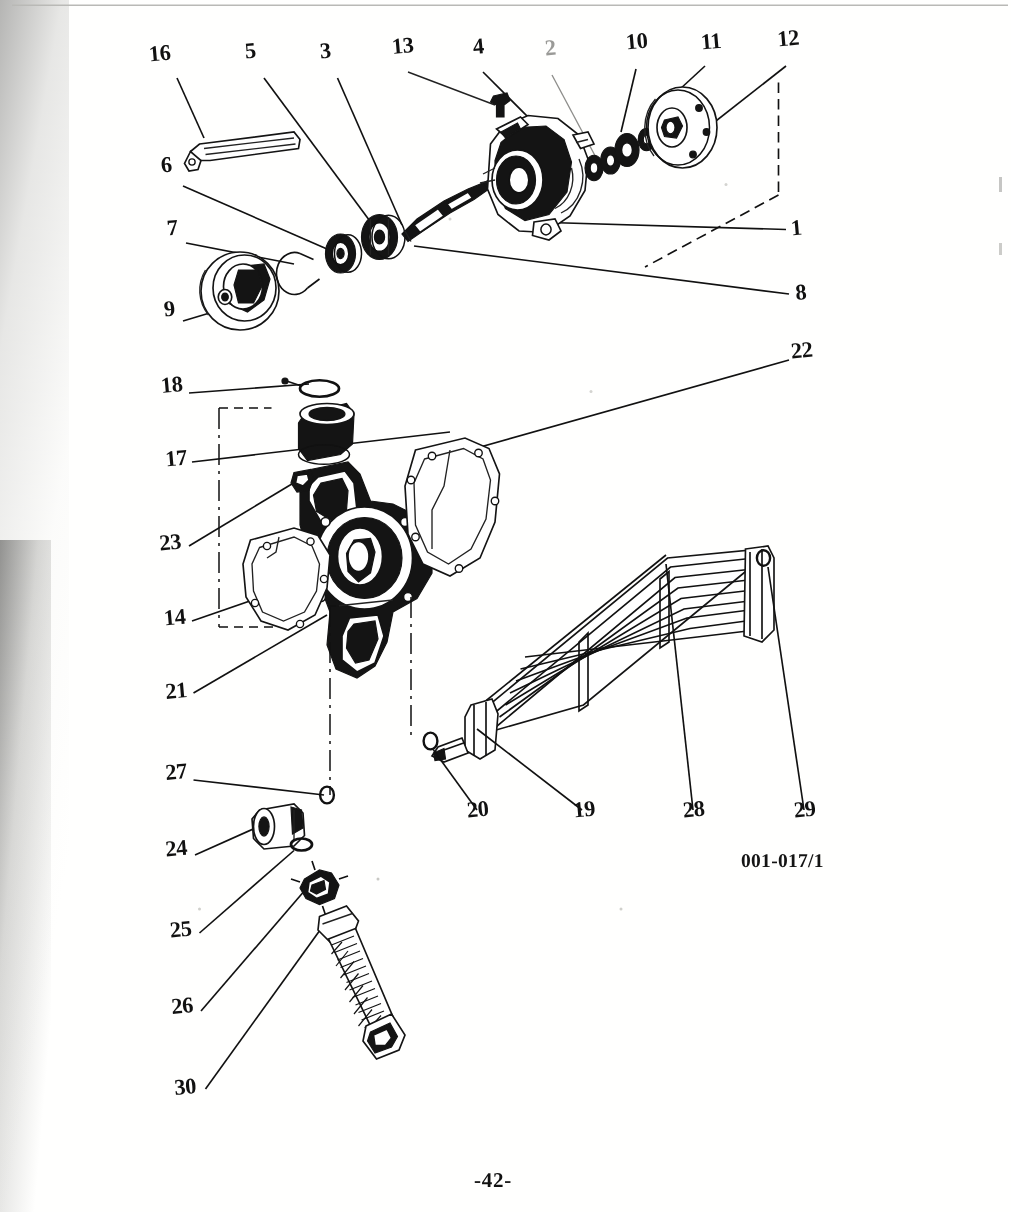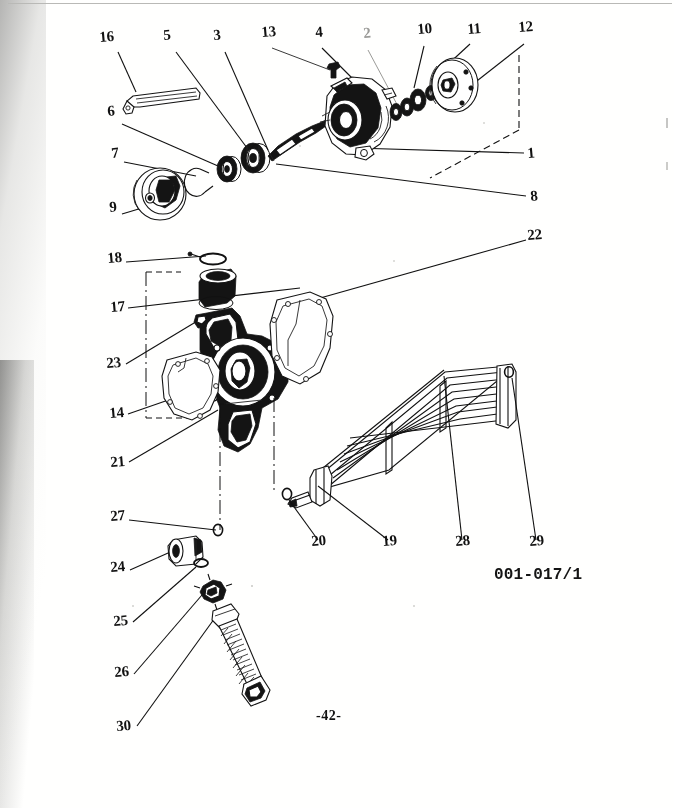--- a/index.html
+++ b/index.html
@@ -28,22 +28,22 @@
   
   .lbl{
     position:absolute;font-family:"Liberation Serif", serif;
     font-weight:700;font-size:15px;color:#111;
     line-height:1;letter-spacing:-.3px;
     transform:rotate(-5deg);transform-origin:left bottom;white-space:nowrap;
   }
   .lbl.faded{color:#9a9a97;font-weight:600;}
 
   .code{
-    position:absolute;font-family:Liberation Mono, monospace;
-    font-weight:700;font-size:16px;color:#141414;letter-spacing:.2px;white-space:nowrap;text-align:center;
+    position:absolute;font-family:Liberation Serif, serif;
+    font-weight:700;font-size:13px;color:#141414;letter-spacing:.2px;white-space:nowrap;text-align:center;
   }
   .pageno{
     position:absolute;font-family:"Liberation Serif", serif;
     font-weight:700;font-size:14px;color:#111;letter-spacing:.5px;white-space:nowrap;
   }
   svg.art{position:absolute;left:0;top:0;width:674px;height:808px;overflow:visible;}
   .ln{stroke:#111;stroke-width:1.1;fill:none;}
   .ln-thin{stroke:#222;stroke-width:.9;fill:none;}
   .ln-faint{stroke:#8e8e8b;stroke-width:.9;fill:none;}
   .dashdot{stroke:#111;stroke-width:1;fill:none;stroke-dasharray:14 4 2 4;}
@@ -369,20 +369,20 @@
     <span class="lbl" style="left:114px;top:614px;">25</span>
     <span class="lbl" style="left:115px;top:665px;">26</span>
     <span class="lbl" style="left:111px;top:509px;">27</span>
     <span class="lbl" style="left:456px;top:534px;">28</span>
     <span class="lbl" style="left:530px;top:534px;">29</span>
     <span class="lbl" style="left:117px;top:719px;">30</span>
   </div>
 
   <span class="code" style="left:494px;top:566px;">001-017/1</span>
 
-  <span class="pageno" style="left:316px;top:708px;">-42-</span>
+  <span class="pageno" style="left:316px;top:780px;">-42-</span>
 
   <div class="scan-shadow-left"></div>
   <div class="scan-shadow-left2"></div>
   <div class="scan-top-line"></div>
   <div class="scan-speck" style="left:666px;top:118px;width:2px;height:10px;opacity:.5;"></div>
   <div class="scan-speck" style="left:666px;top:162px;width:2px;height:8px;opacity:.45;"></div>
 </div>
 
 </body></html>

